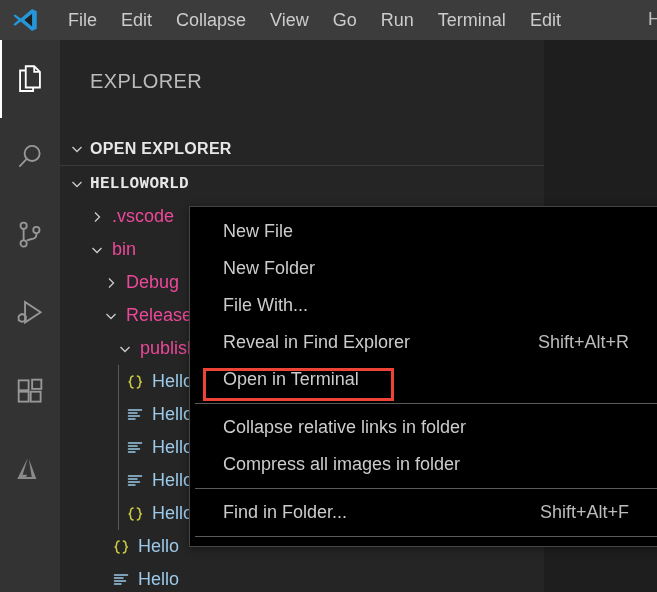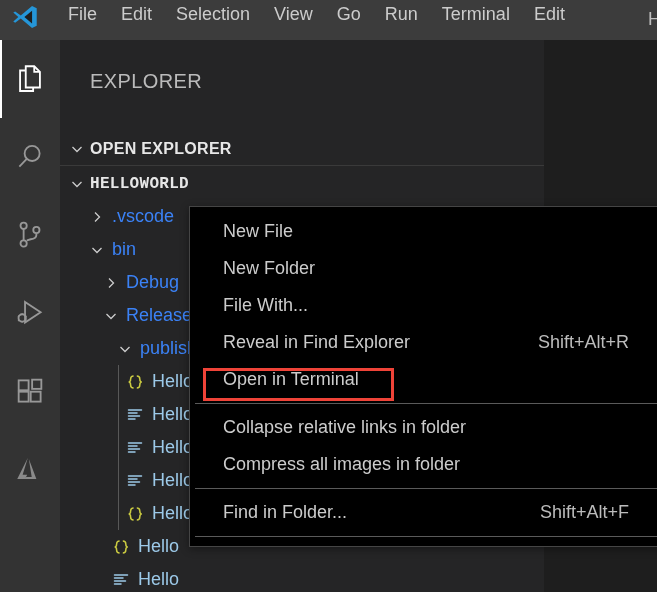--- a/index.html
+++ b/index.html
@@ -22,21 +22,21 @@
   }
 
   
   .titlebar {
     position: absolute;
     left: 0; top: 0;
     width: 657px;
     height: 40px;
     background: #3c3c3c;
     display: flex;
-    align-items: flex-start;
+    align-items: center;
     box-sizing: border-box;
     padding-left: 8px;
   }
   .vscode-logo {
     width: 34px;
     height: 34px;
     flex: 0 0 34px;
     display: flex;
     align-items: center;
     justify-content: center;
@@ -166,21 +166,21 @@
     flex: 0 0 26px;
     display: flex;
     align-items: center;
     justify-content: center;
   }
   .row .label {
     font-size: 18px;
     color: #cccccc;
     margin-left: 4px;
   }
-  .row .label.folder-label { color: #3b82f6; }
+  .row .label.folder-label { color: #ec4899; }
   .row .label.file-label { color: #9cc9e8; }
   .indent-guide {
     position: absolute;
     width: 1px;
     background: #585858;
   }
 
   
   .editor {
     position: absolute;
@@ -246,21 +246,21 @@
   <div class="titlebar">
     <div class="vscode-logo">
       <svg width="30" height="30" viewBox="0 0 32 32">
         <path d="M23.5 4.2 L28.5 6.6 L28.5 25.4 L23.5 27.8 L11.5 17.5 L5.5 22 L3.5 20.9 L8.9 16 L3.5 11.1 L5.5 10 L11.5 14.5 Z" fill="#2596d8"></path>
         <path d="M23.5 9.2 L23.5 22.8 L15.3 16 Z" fill="#1e1e1e"></path>
       </svg>
     </div>
     <div class="menu-items">
       <div class="menu-item">File</div>
       <div class="menu-item">Edit</div>
-      <div class="menu-item">Selection</div>
+      <div class="menu-item">Collapse</div>
       <div class="menu-item">View</div>
       <div class="menu-item">Go</div>
       <div class="menu-item">Run</div>
       <div class="menu-item">Terminal</div>
       <div class="menu-item">Edit</div>
     </div>
     <div class="window-title-partial">H</div>
   </div>
 
   <div class="activitybar">

